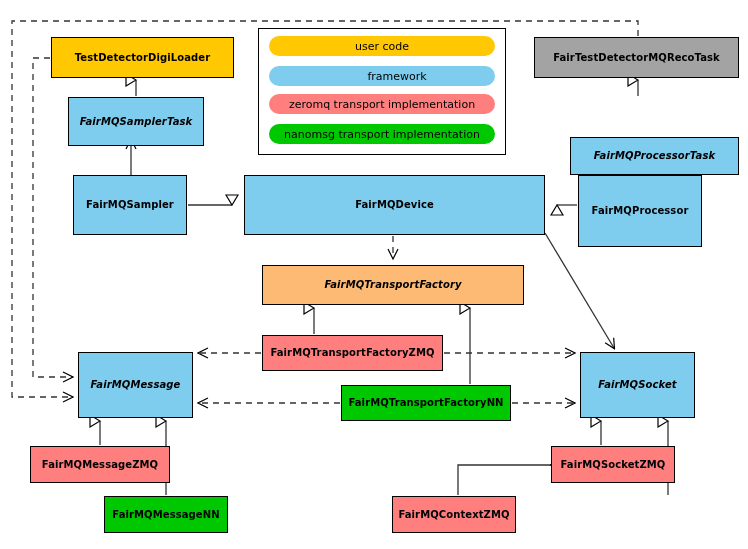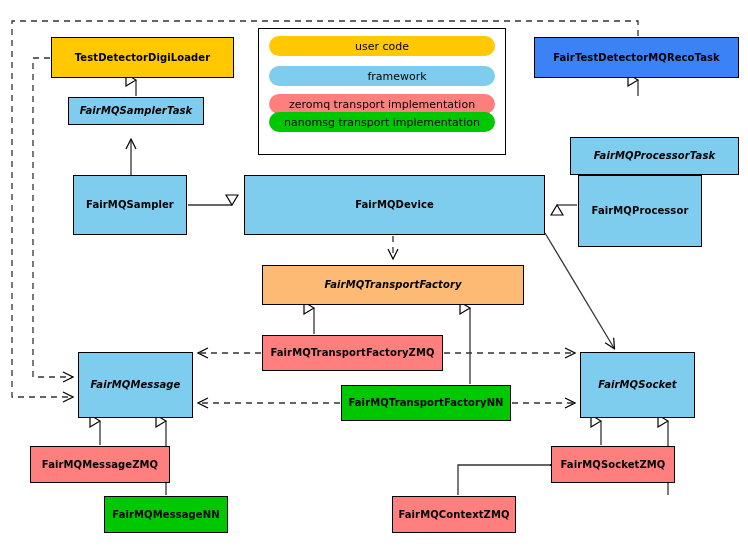--- a/index.html
+++ b/index.html
@@ -128,29 +128,29 @@
 
   <div class="legend-row" style="left:269px; top:36px; width:226px; height:20px; background:#FFC800;">
     <span>user code</span>
   </div>
   <div class="legend-row" style="left:269px; top:66px; width:226px; height:20px; background:#7FCDEE;padding-left:30px;">
     <span>framework</span>
   </div>
   <div class="legend-row" style="left:269px; top:94px; width:226px; height:20px; background:#FF7F7F;">
     <span>zeromq transport implementation</span>
   </div>
-  <div class="legend-row" style="left:269px; top:112px; width:226px; height:20px; background:#00C800;">
+  <div class="legend-row" style="left:269px; top:124px; width:226px; height:20px; background:#00C800;">
     <span>nanomsg transport implementation</span>
   </div>
 
   <div class="node" style="left:51px; top:37px; width:183px; height:41px; background:#FFC800;">TestDetectorDigiLoader</div>
 
-  <div class="node" style="left:534px; top:37px; width:205px; height:41px; background:#3b82f6;">FairTestDetectorMQRecoTask</div>
+  <div class="node" style="left:534px; top:37px; width:205px; height:41px; background:#a3a3a3;">FairTestDetectorMQRecoTask</div>
 
-  <div class="node abstract" style="left:68px; top:97px; width:136px; height:28px; background:#7FCDEE;">FairMQSamplerTask</div>
+  <div class="node abstract" style="left:68px; top:97px; width:136px; height:49px; background:#7FCDEE;">FairMQSamplerTask</div>
 
   <div class="node abstract" style="left:570px; top:97px; width:169px; height:38px; background:#7FCDEE;margin-top:40px;">FairMQProcessorTask</div>
 
   <div class="node" style="left:73px; top:175px; width:114px; height:60px; background:#7FCDEE;">FairMQSampler</div>
 
   <div class="node" style="left:244px; top:175px; width:301px; height:60px; background:#7FCDEE;">FairMQDevice</div>
 
   <div class="node" style="left:578px; top:175px; width:124px; height:72px; background:#7FCDEE;">FairMQProcessor</div>
 
   <div class="node abstract" style="left:262px; top:265px; width:262px; height:40px; background:#fdba74;">FairMQTransportFactory</div>

